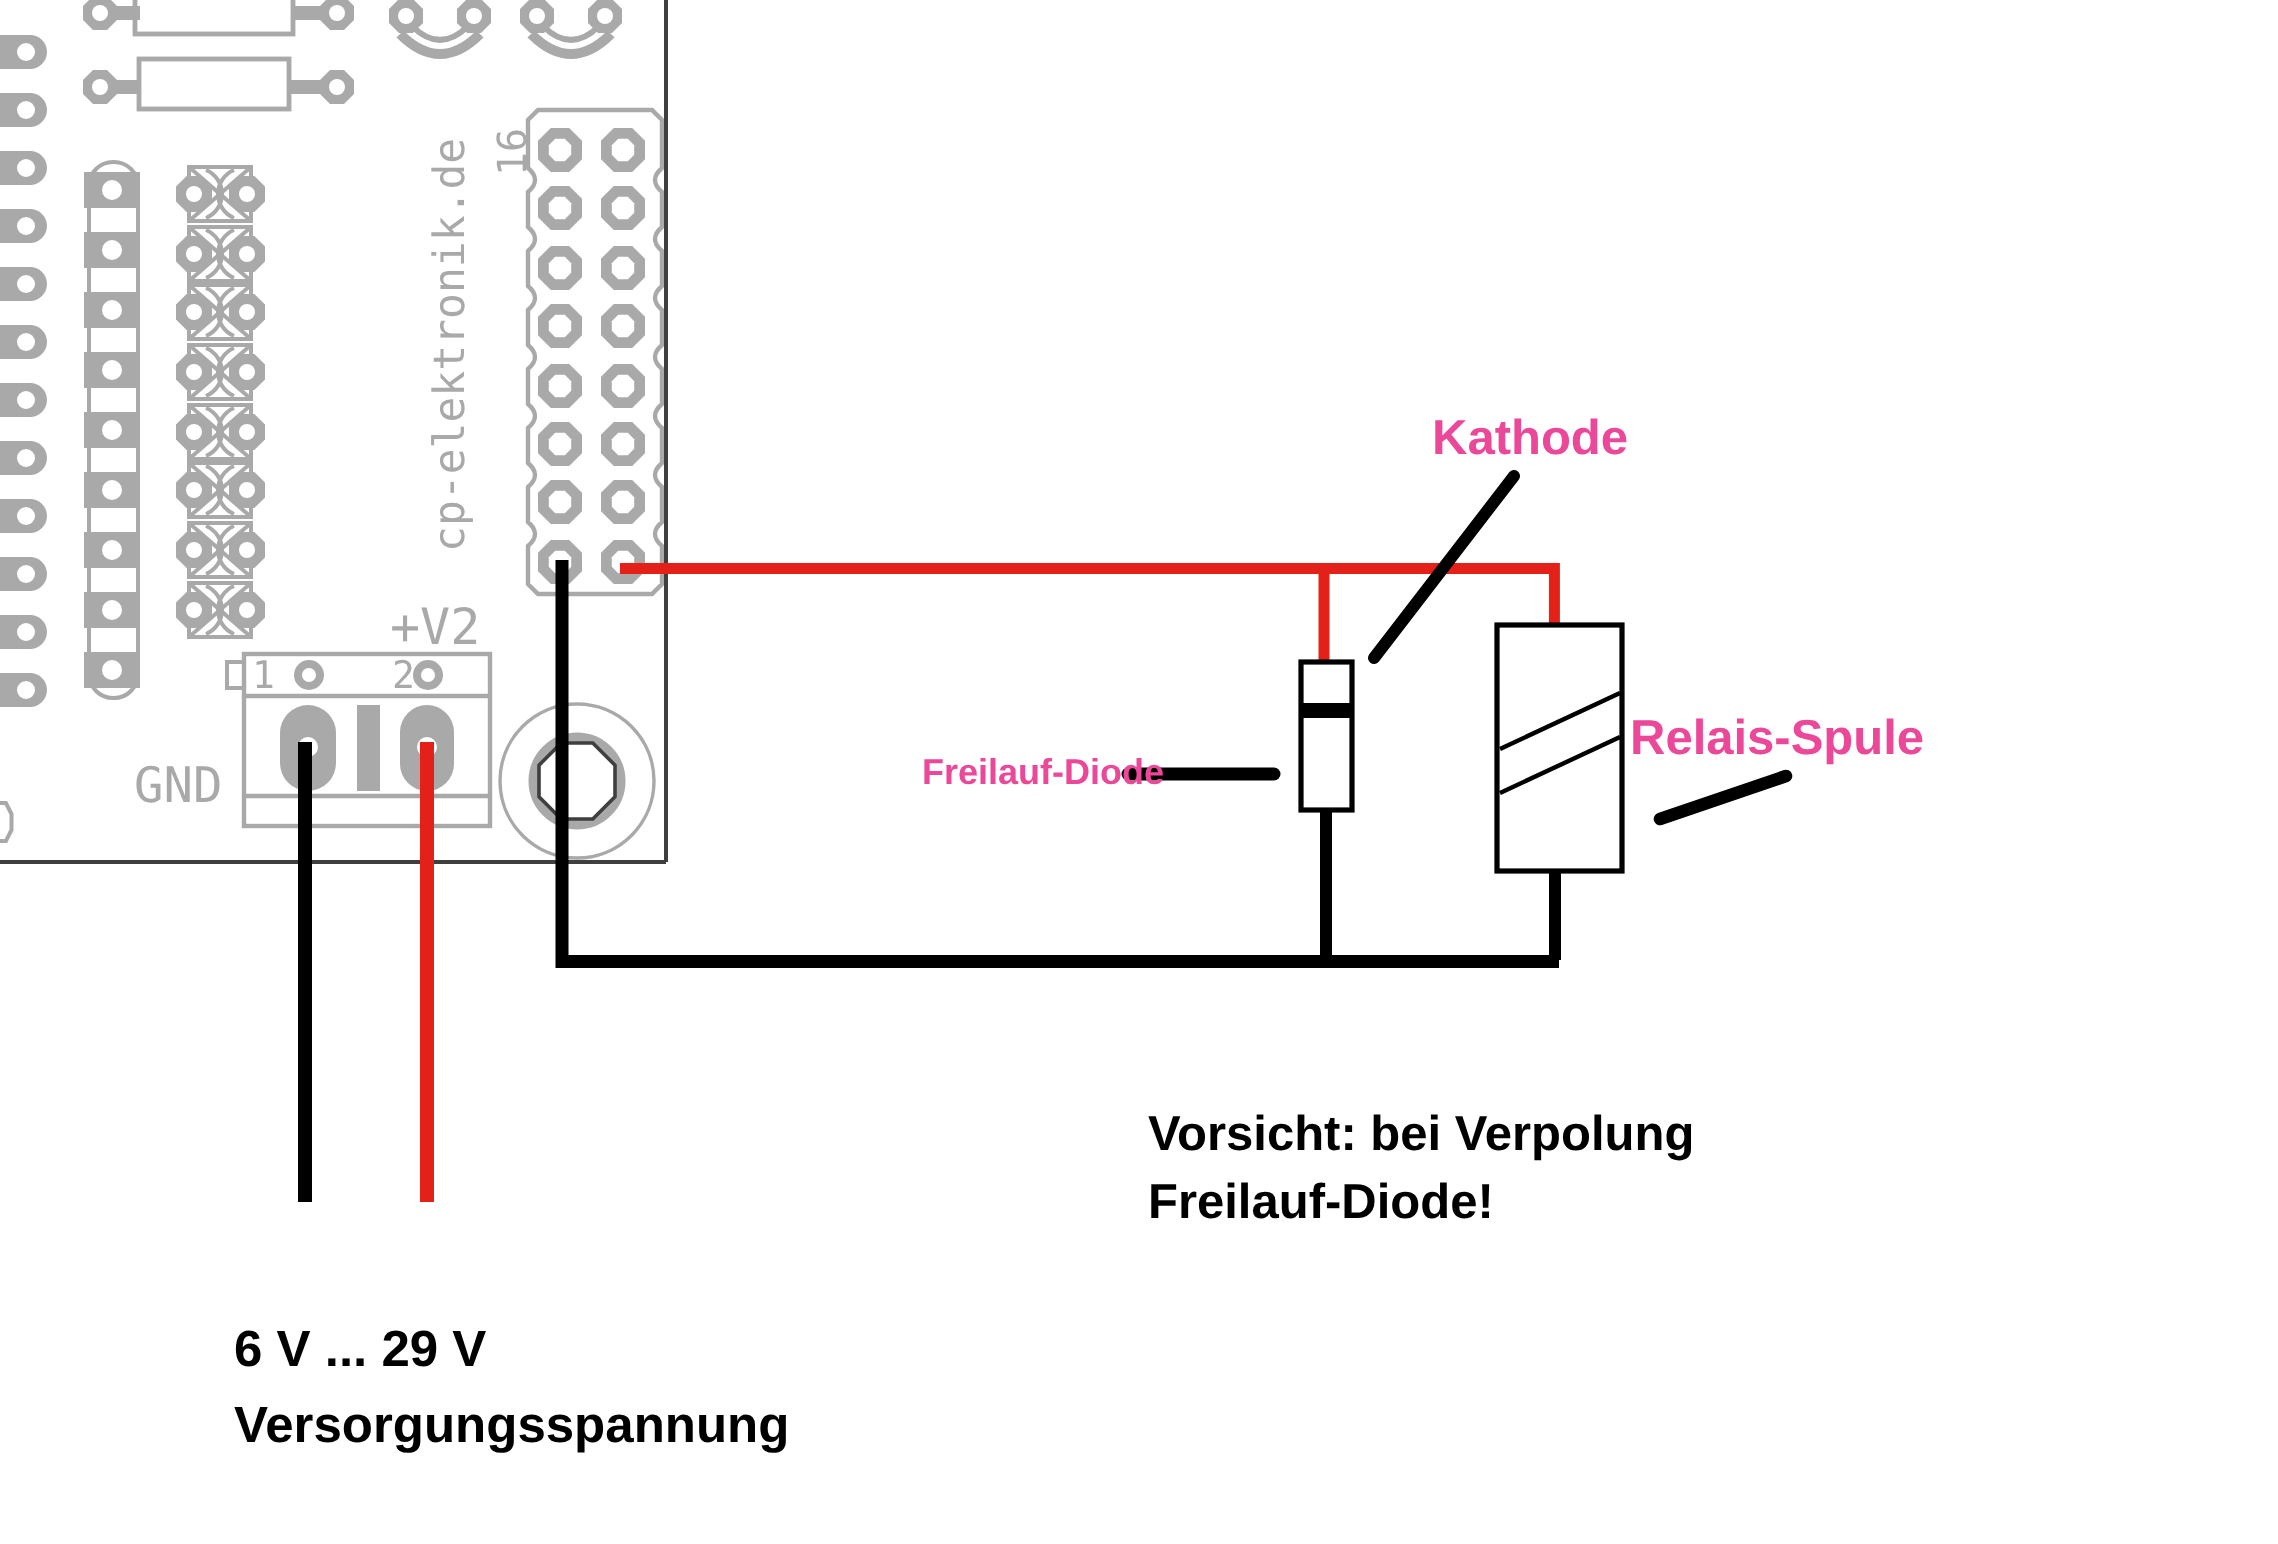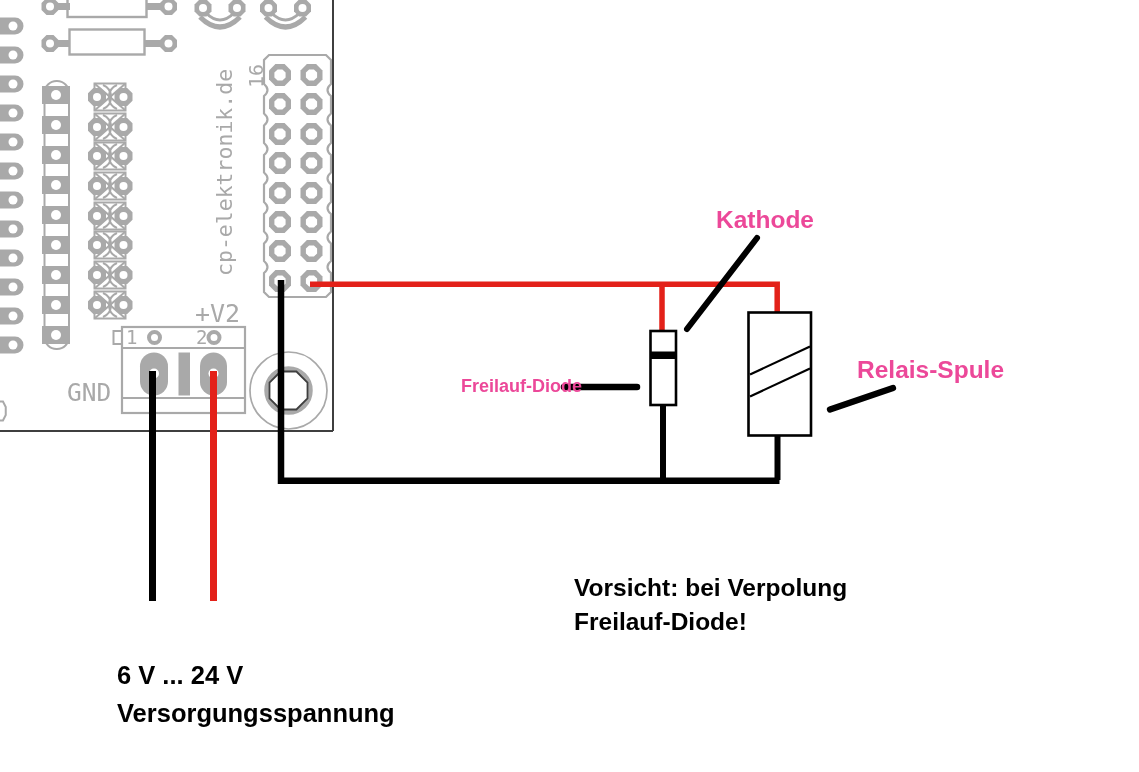--- a/index.html
+++ b/index.html
@@ -3,23 +3,23 @@
 <meta charset="utf-8">
 <style>
   html,body{margin:0;padding:0;background:#fff;}
   .stage{position:relative;width:1139px;height:772px;overflow:hidden;background:#fff;
          font-family:"Liberation Sans", sans-serif;}
   .stage svg{position:absolute;left:0;top:0;}
   .label{position:absolute;font-weight:bold;color:#ec4899;white-space:nowrap;
          font-family:"Liberation Sans", sans-serif;}
   .lbl-kathode{left:716px;top:206px;font-size:24.5px;}
   .lbl-freilauf{left:461px;top:356px;font-size:18px;margin-top:20px;}
-  .lbl-relais{left:857px;top:356px;font-size:24.5px;}
+  .lbl-relais{left:815px;top:356px;font-size:24.5px;}
   .warning{position:absolute;left:574px;top:551px;font-weight:bold;color:#000;
-           font-size:24.5px;line-height:33.5px;font-family:"Liberation Sans", sans-serif;margin-top:20px;}
+           font-size:24.5px;line-height:33.5px;font-family:"Liberation Sans", sans-serif;}
   .supply{position:absolute;left:117px;top:656px;font-weight:bold;color:#000;
           font-size:25.5px;line-height:38px;font-family:"Liberation Sans", sans-serif;}
   .silk-text{font-family:"DejaVu Sans Mono", monospace;fill:var(--silk,#a9a9a9);}
   .wire-red{stroke:var(--red,#e32119);fill:none;}
   .wire-black{stroke:var(--blk,#000);fill:none;}
 </style>
 </head>
 <body>
 
 <div class="stage">
@@ -215,17 +215,17 @@
 <div class="label lbl-kathode">Kathode</div>
 <div class="label lbl-freilauf">Freilauf-Diode</div>
 <div class="label lbl-relais">Relais-Spule</div>
 
 <div class="warning">
   <div>Vorsicht: bei Verpolung</div>
   <div>Freilauf-Diode!</div>
 </div>
 
 <div class="supply">
-  <div>6 V ... 24 V</div>
+  <div>6 V ... 29 V</div>
   <div>Versorgungsspannung</div>
 </div>
 
 </div>
 
 </body></html>

